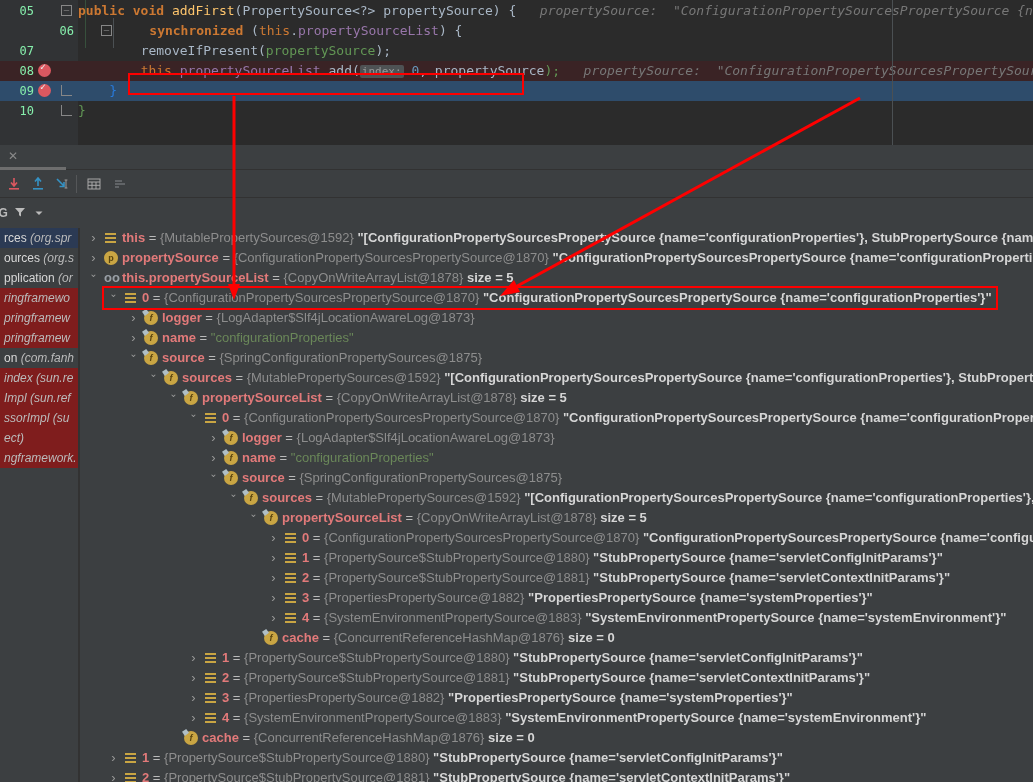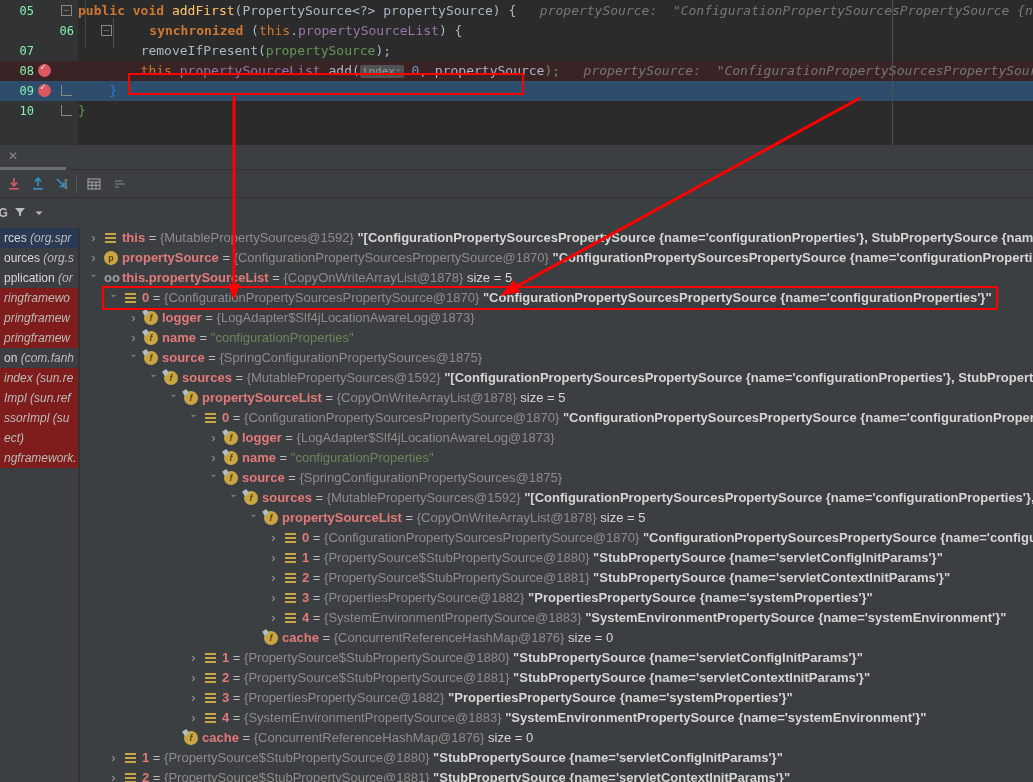--- a/index.html
+++ b/index.html
@@ -186,21 +186,21 @@
   .ic-oo {
     position: absolute; left: 0px; top: 6px; width: 14px; height: 8px;
     color: #9aa0a6; font-size: 13px; line-height: 8px; font-weight: bold;
   }
   .txt { position: absolute; }
   .vname { color: #e27a7a; font-weight: bold; }
   .veq { color: #bbbbbb; }
   .vref { color: #8d8d8d; }
   .vstr { color: #d6d6d6; font-weight: bold; }
   .vstr-g { color: #6a8759; }
-  .vsize { color: #d6d6d6; font-weight: normal; }
+  .vsize { color: #d6d6d6; font-weight: bold; }
 </style>
 </head>
 <body>
 
 <div id="app">
 
   <div class="editor">
     <div class="gutter"></div>
     <div class="vertline g" style="left:85px;height:48px;top:0;"></div>
     <div class="vertline" style="left:113px;height:30px;top:18px;"></div>

